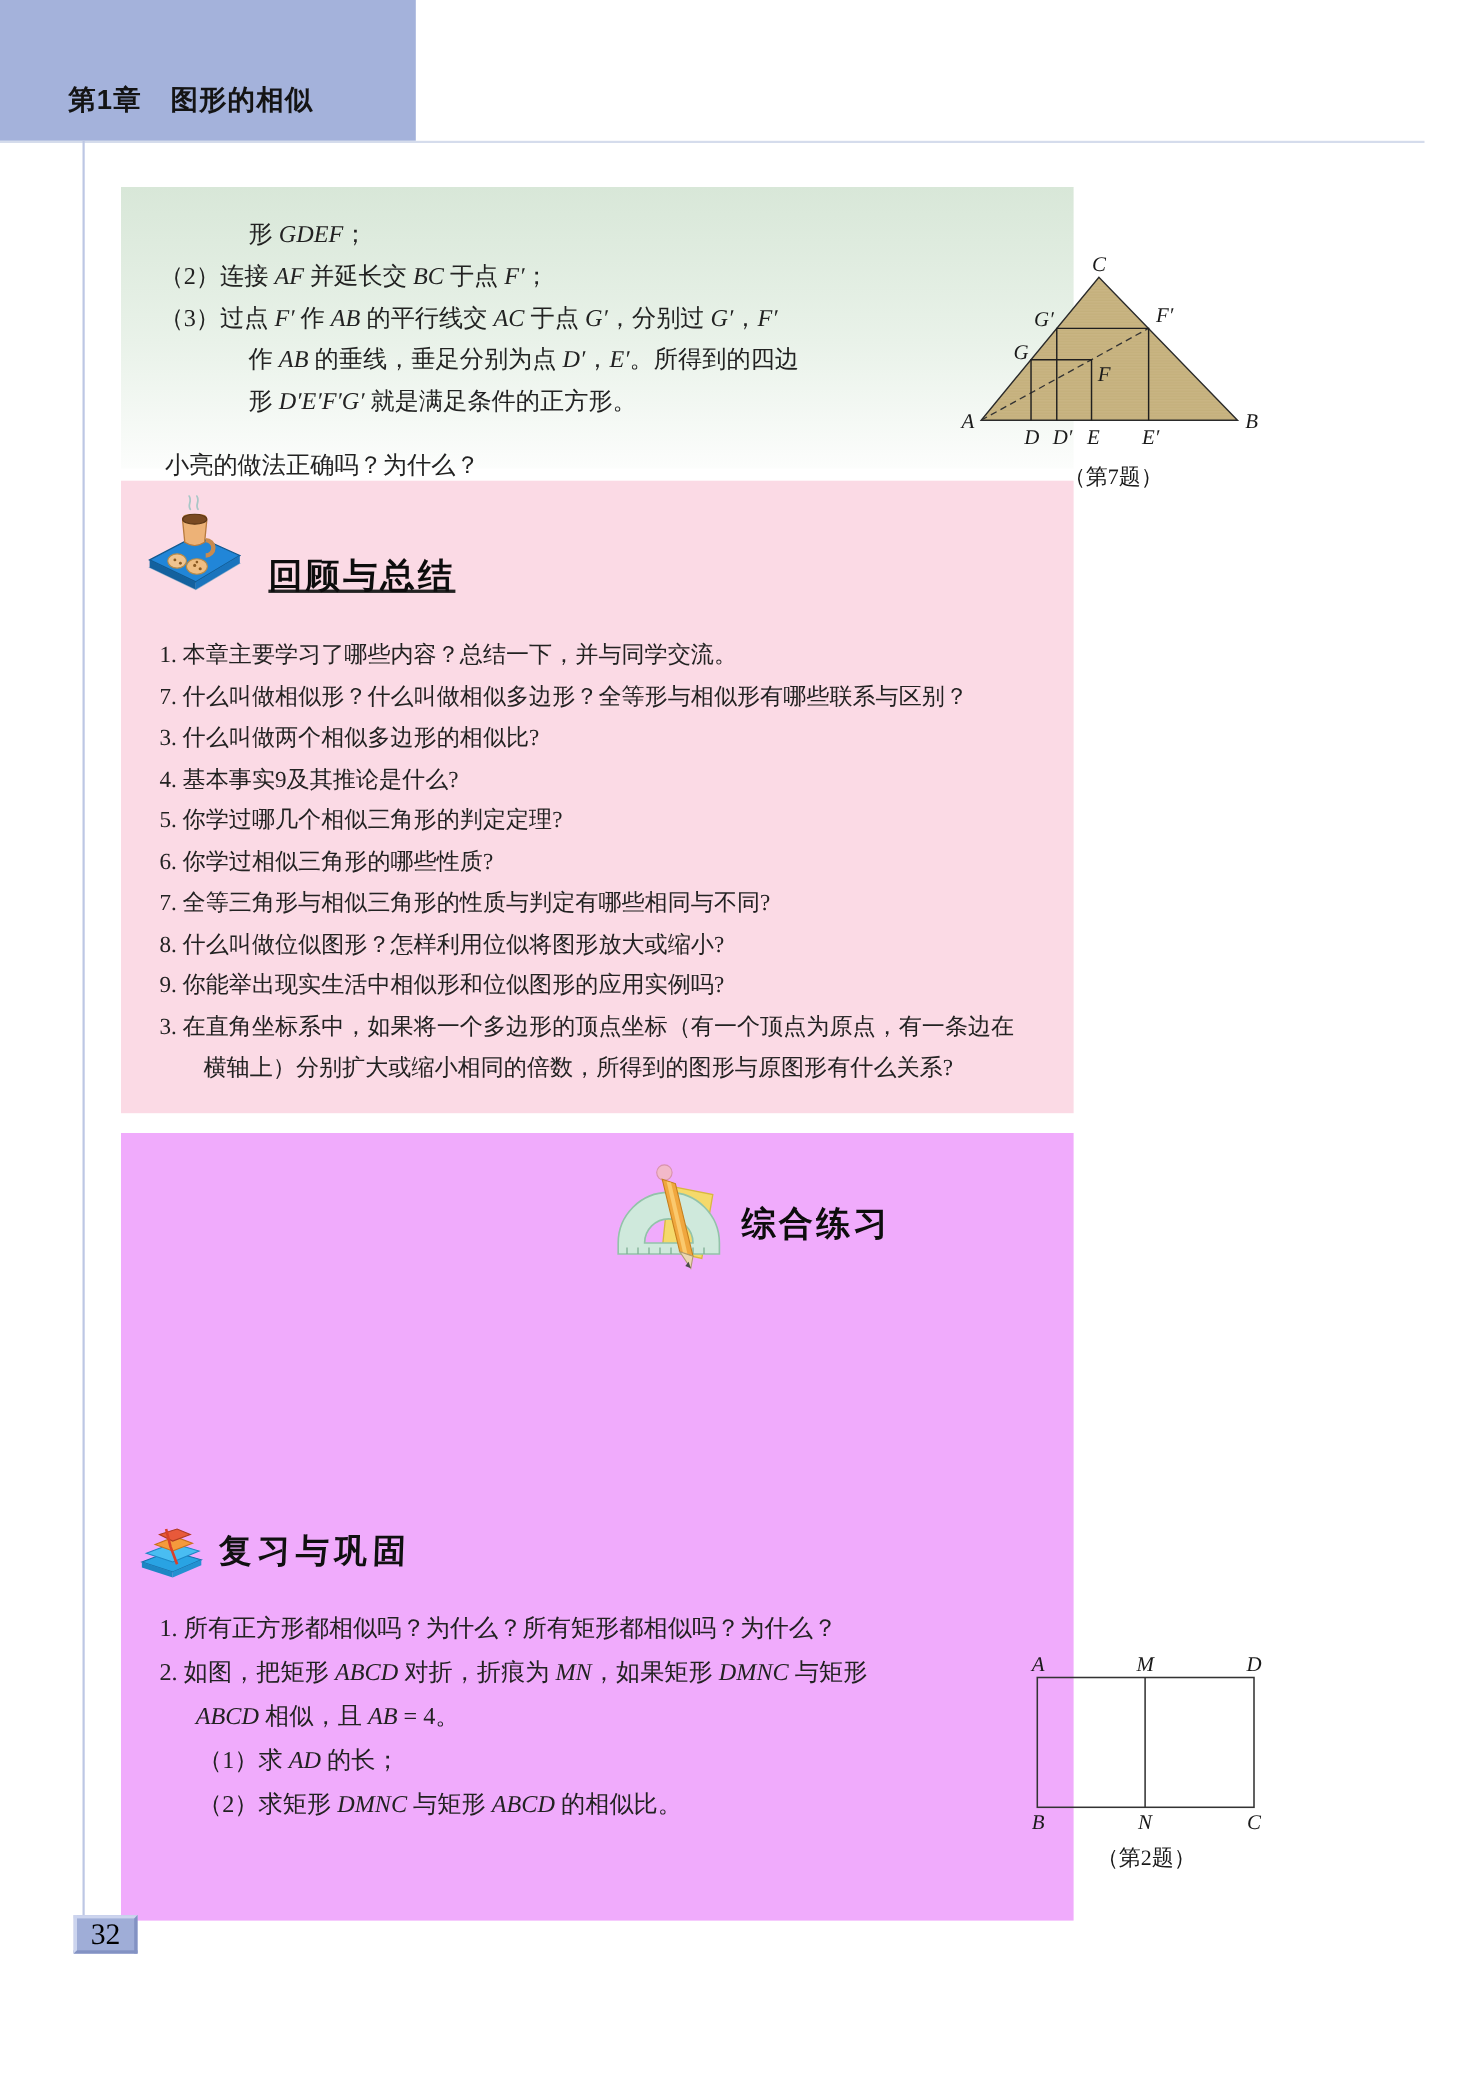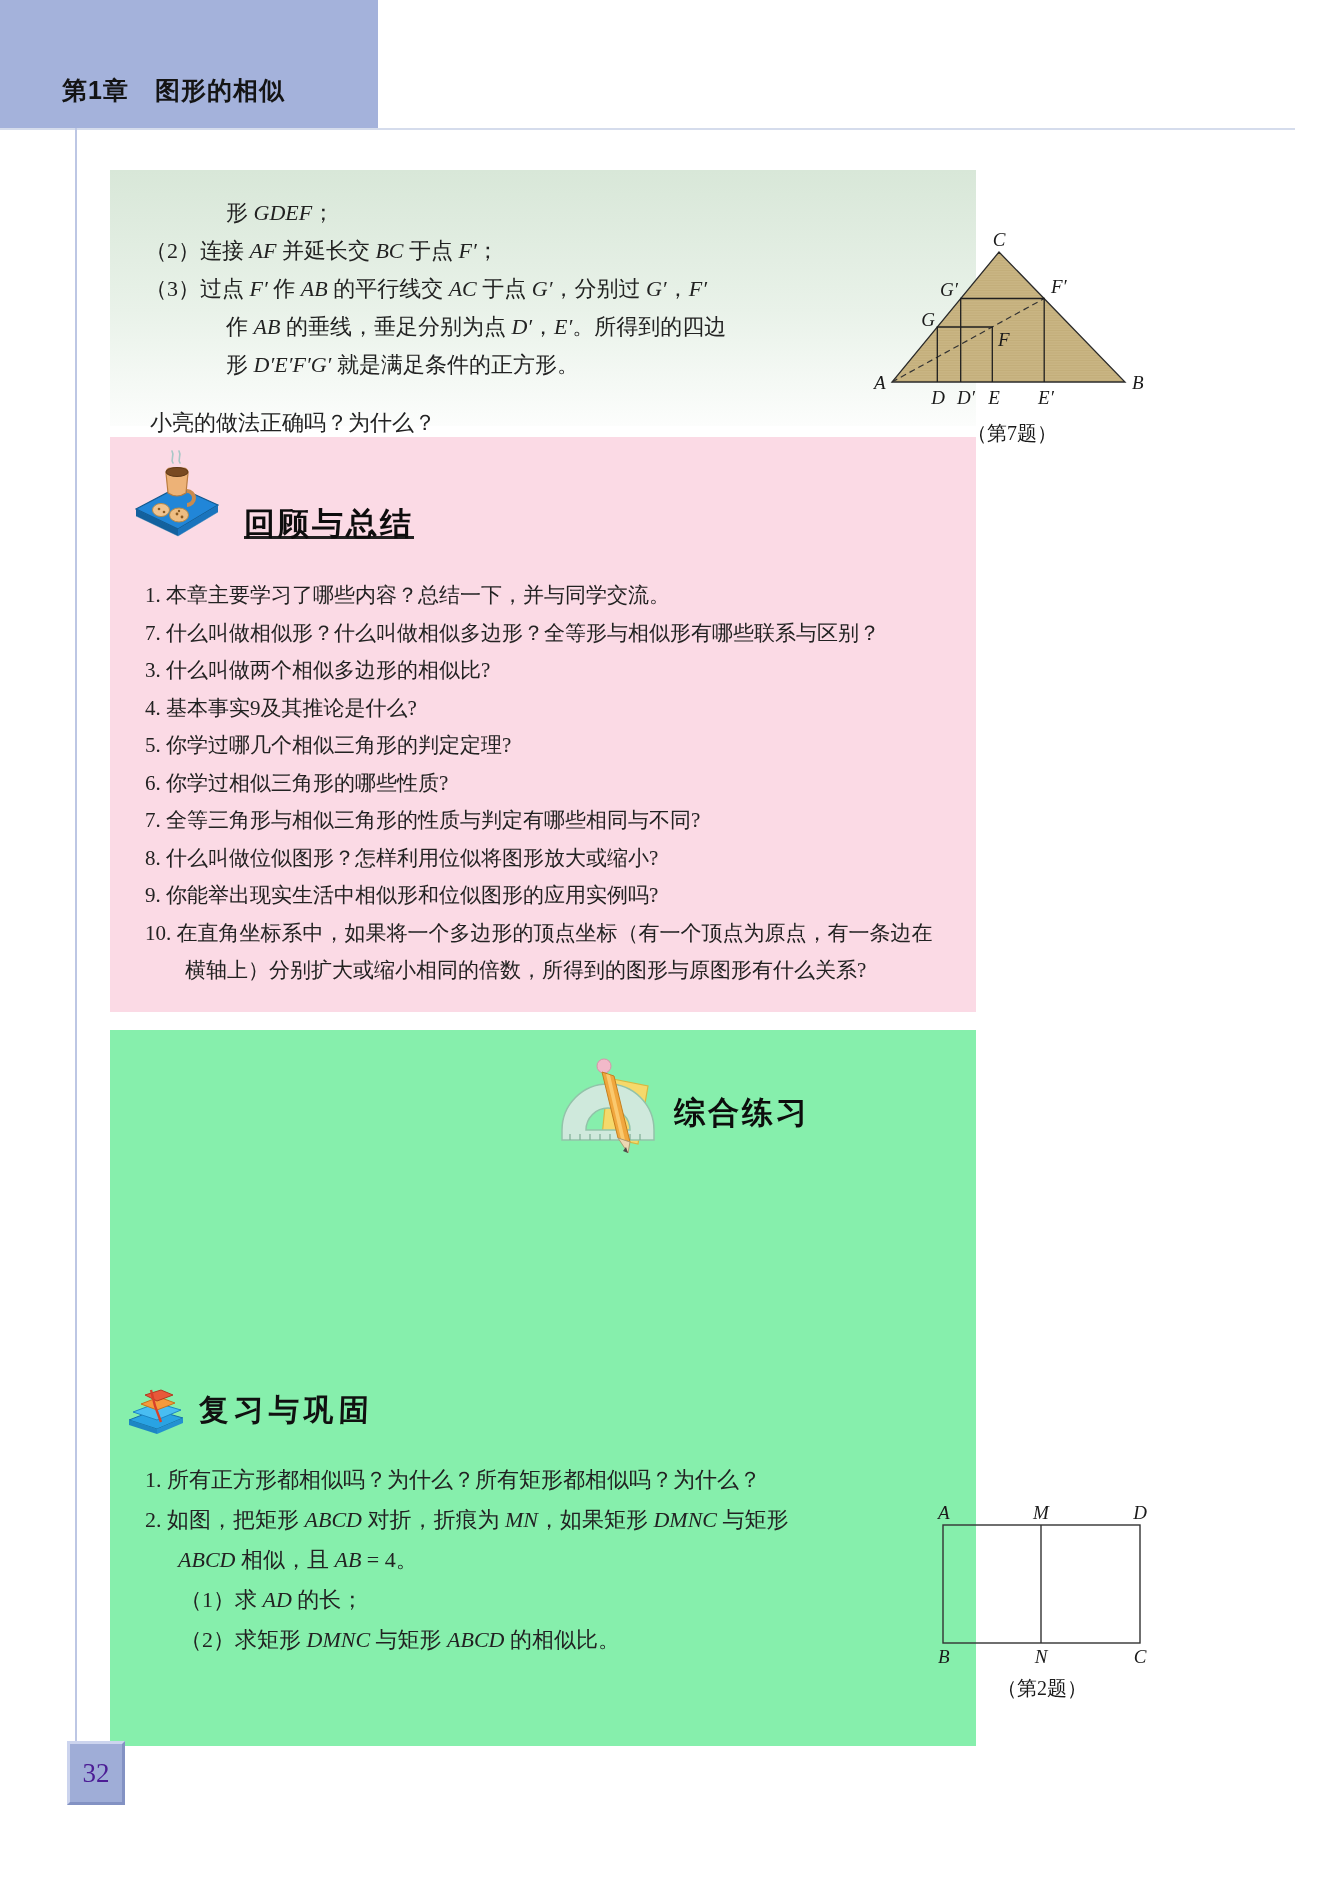--- a/index.html
+++ b/index.html
@@ -11,33 +11,33 @@
   
   #band { position:absolute; left:0; top:0; width:378px; height:128px; background:#a4b2db; }
   #chapter {
     position:absolute; left:62px; top:74px; font-family:"Liberation Sans","DejaVu Sans",sans-serif;
     font-size:25px; font-weight:bold; color:#141414; letter-spacing:1px;
   }
   #hline { position:absolute; left:0; top:128px; width:1295px; height:2px; background:#d5dcec; }
   #vline { position:absolute; left:75px; top:128px; width:2px; height:1613px; background:#bdc7e4; }
   
   #pagenum {
-    position:absolute; left:67px; top:1741px; width:58px; height:64px; background:#9fadd7;
+    position:absolute; left:67px; top:1741px; width:58px; height:35px; background:#9fadd7;
     border-top:3px solid #ccd4ee; border-left:3px solid #ccd4ee;
     border-right:3px solid #8392c3; border-bottom:3px solid #8392c3;
     display:flex; align-items:center; justify-content:center;
-    font-size:27px; color:#4c1d95;
+    font-size:27px; color:#000000;
   }
   
   #green-box {
     position:absolute; left:110px; top:170px; width:866px; height:256px;
     background:linear-gradient(180deg,#d8e7d8 0%, #e9f2e9 55%, #fcfdfc 100%);
   }
   #pink-box { position:absolute; left:110px; top:437px; width:866px; height:575px; background:#fbdae5; }
-  #blue-box { position:absolute; left:110px; top:1030px; width:866px; height:716px; background:#86efac; }
+  #blue-box { position:absolute; left:110px; top:1030px; width:866px; height:716px; background:#f0abfc; }
 
   
   #p7-lines { position:absolute; left:0; top:24px; width:680px; font-size:22px; }
   .p7line { height:38px; line-height:38px; white-space:nowrap; }
   .ind-a { margin-left:35px; }
   .ind-b { margin-left:116px; }
   .ind-c { margin-left:40px;margin-top:20px; }
 
   
   #fig7 { position:absolute; left:752px; top:22px; }
@@ -148,21 +148,21 @@
     <div id="review-lines">
       <div class="rline">1. 本章主要学习了哪些内容？总结一下，并与同学交流。</div>
       <div class="rline">7. 什么叫做相似形？什么叫做相似多边形？全等形与相似形有哪些联系与区别？</div>
       <div class="rline">3. 什么叫做两个相似多边形的相似比?</div>
       <div class="rline">4. 基本事实9及其推论是什么?</div>
       <div class="rline">5. 你学过哪几个相似三角形的判定定理?</div>
       <div class="rline">6. 你学过相似三角形的哪些性质?</div>
       <div class="rline">7. 全等三角形与相似三角形的性质与判定有哪些相同与不同?</div>
       <div class="rline">8. 什么叫做位似图形？怎样利用位似将图形放大或缩小?</div>
       <div class="rline">9. 你能举出现实生活中相似形和位似图形的应用实例吗?</div>
-      <div class="rline">10. 在直角坐标系中，如果将一个多边形的顶点坐标（有一个顶点为原点，有一条边在</div>
+      <div class="rline">3. 在直角坐标系中，如果将一个多边形的顶点坐标（有一个顶点为原点，有一条边在</div>
       <div class="rline rcont">横轴上）分别扩大或缩小相同的倍数，所得到的图形与原图形有什么关系?</div>
     </div>
   </div>
 
   <div id="blue-box">
     <div class="prac-head">
       <svg width="118" height="112" viewBox="0 0 118 112">
         <path d="M60,26 L100,34 L90,92 L54,84 Z" fill="#f5d96b" stroke="#d8b83f" stroke-width="1.2"></path>
         <path fill-rule="evenodd" d="M14,78 A46,46 0 0 1 106,78 L106,88 L14,88 Z
                  M38,78 A22,22 0 0 1 82,78 Z" fill="#cfe9dc" stroke="#92c3a9" stroke-width="1.5"></path>

